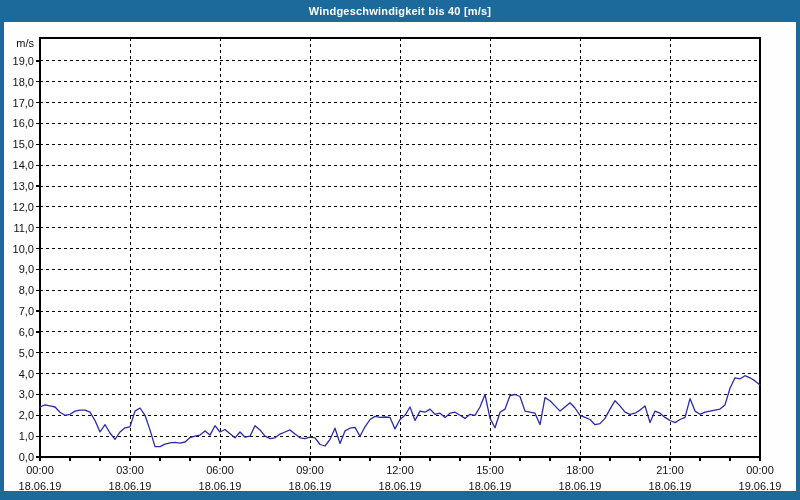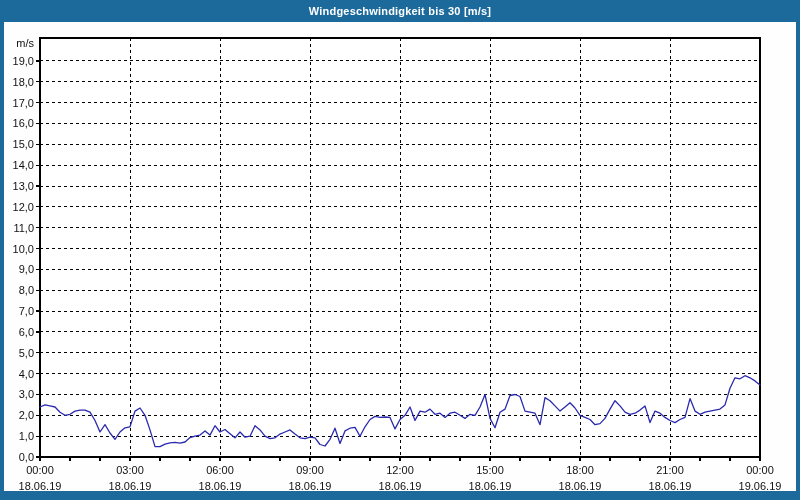--- a/index.html
+++ b/index.html
@@ -157,15 +157,15 @@
         <text x="580" y="474">18:00</text>
         <text x="580" y="490">18.06.19</text>
         <text x="670" y="474">21:00</text>
         <text x="670" y="490">18.06.19</text>
         <text x="760" y="474">00:00</text>
         <text x="760" y="490">19.06.19</text>
       </g>
       <polyline points="40.0,407.0 45.0,404.9 50.0,405.9 55.0,407.0 60.0,412.2 65.0,415.3 70.0,414.3 75.0,411.1 80.0,410.1 85.0,410.1 90.0,412.2 95.0,420.5 100.0,432.0 105.0,424.7 110.0,433.0 115.0,439.3 120.0,432.0 125.0,427.8 130.0,426.8 135.0,411.1 140.0,408.0 145.0,415.3 150.0,429.9 155.0,446.6 160.0,446.6 165.0,444.1 170.0,442.8 175.0,442.4 180.0,443.2 185.0,442.0 190.0,437.6 195.0,436.2 200.0,435.1 205.0,430.9 210.0,435.1 215.0,425.7 220.0,432.0 225.0,429.5 230.0,433.7 235.0,437.8 240.0,432.0 245.0,437.2 250.0,436.2 255.0,425.7 260.0,429.9 265.0,436.2 270.0,438.7 275.0,437.8 280.0,434.1 285.0,432.0 290.0,429.9 295.0,434.1 300.0,437.8 305.0,438.7 310.0,437.2 315.0,437.8 320.0,444.5 325.0,446.0 330.0,439.3 335.0,428.2 340.0,443.5 345.0,430.9 350.0,428.2 355.0,427.4 360.0,436.2 365.0,426.8 370.0,419.5 375.0,416.4 380.0,417.4 385.0,417.0 390.0,417.4 395.0,428.9 400.0,419.5 405.0,415.3 410.0,407.0 415.0,420.5 420.0,411.1 425.0,412.2 430.0,409.1 435.0,414.3 440.0,413.2 445.0,417.4 450.0,413.2 455.0,412.2 460.0,415.3 465.0,418.4 470.0,414.3 475.0,415.3 480.0,407.0 485.0,394.5 490.0,418.4 495.0,427.8 500.0,412.2 505.0,409.1 510.0,395.5 515.0,394.5 520.0,396.5 525.0,411.1 530.0,412.2 535.0,413.2 540.0,424.7 545.0,397.6 550.0,400.7 555.0,405.9 560.0,411.1 565.0,407.0 570.0,402.8 575.0,408.0 580.0,415.3 585.0,417.4 590.0,419.5 595.0,424.7 600.0,423.6 605.0,418.4 610.0,409.1 615.0,400.7 620.0,405.9 625.0,412.2 630.0,414.3 635.0,413.2 640.0,410.1 645.0,405.9 650.0,422.6 655.0,411.1 660.0,413.2 665.0,417.4 670.0,420.5 675.0,422.6 680.0,419.5 685.0,417.4 690.0,398.6 695.0,411.1 700.0,414.3 705.0,412.2 710.0,411.1 715.0,410.1 720.0,409.1 725.0,404.9 730.0,388.2 735.0,377.8 740.0,378.8 745.0,375.7 750.0,377.8 755.0,380.9 760.0,385.1" fill="none" stroke="#2a2aae" stroke-width="1.3" stroke-linejoin="round" stroke-linecap="round"></polyline>
     </svg>
   <div class="titlebar">
-    <span>Windgeschwindigkeit bis 30 [m/s]</span>
+    <span>Windgeschwindigkeit bis 40 [m/s]</span>
   </div>
 </div>
 
 </body></html>

